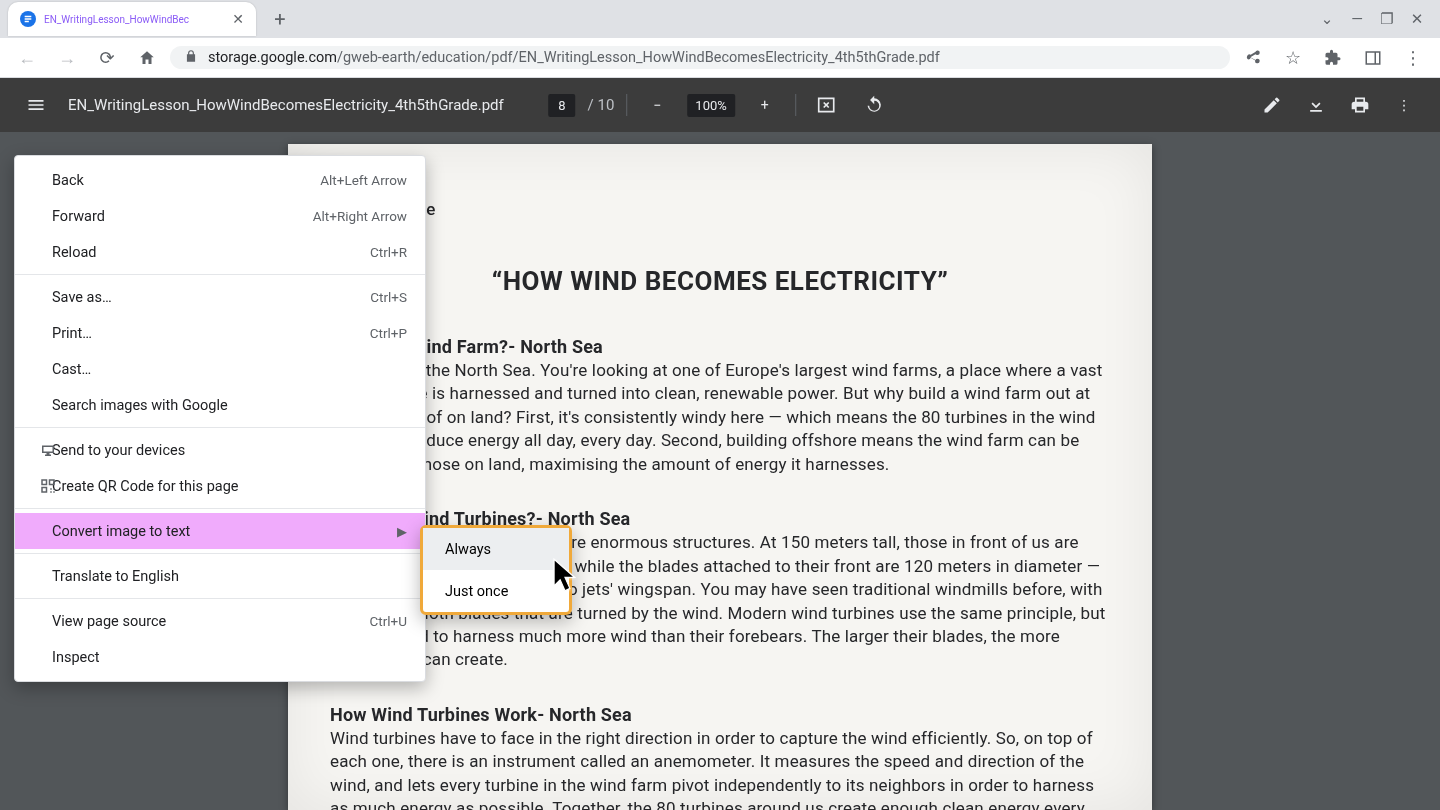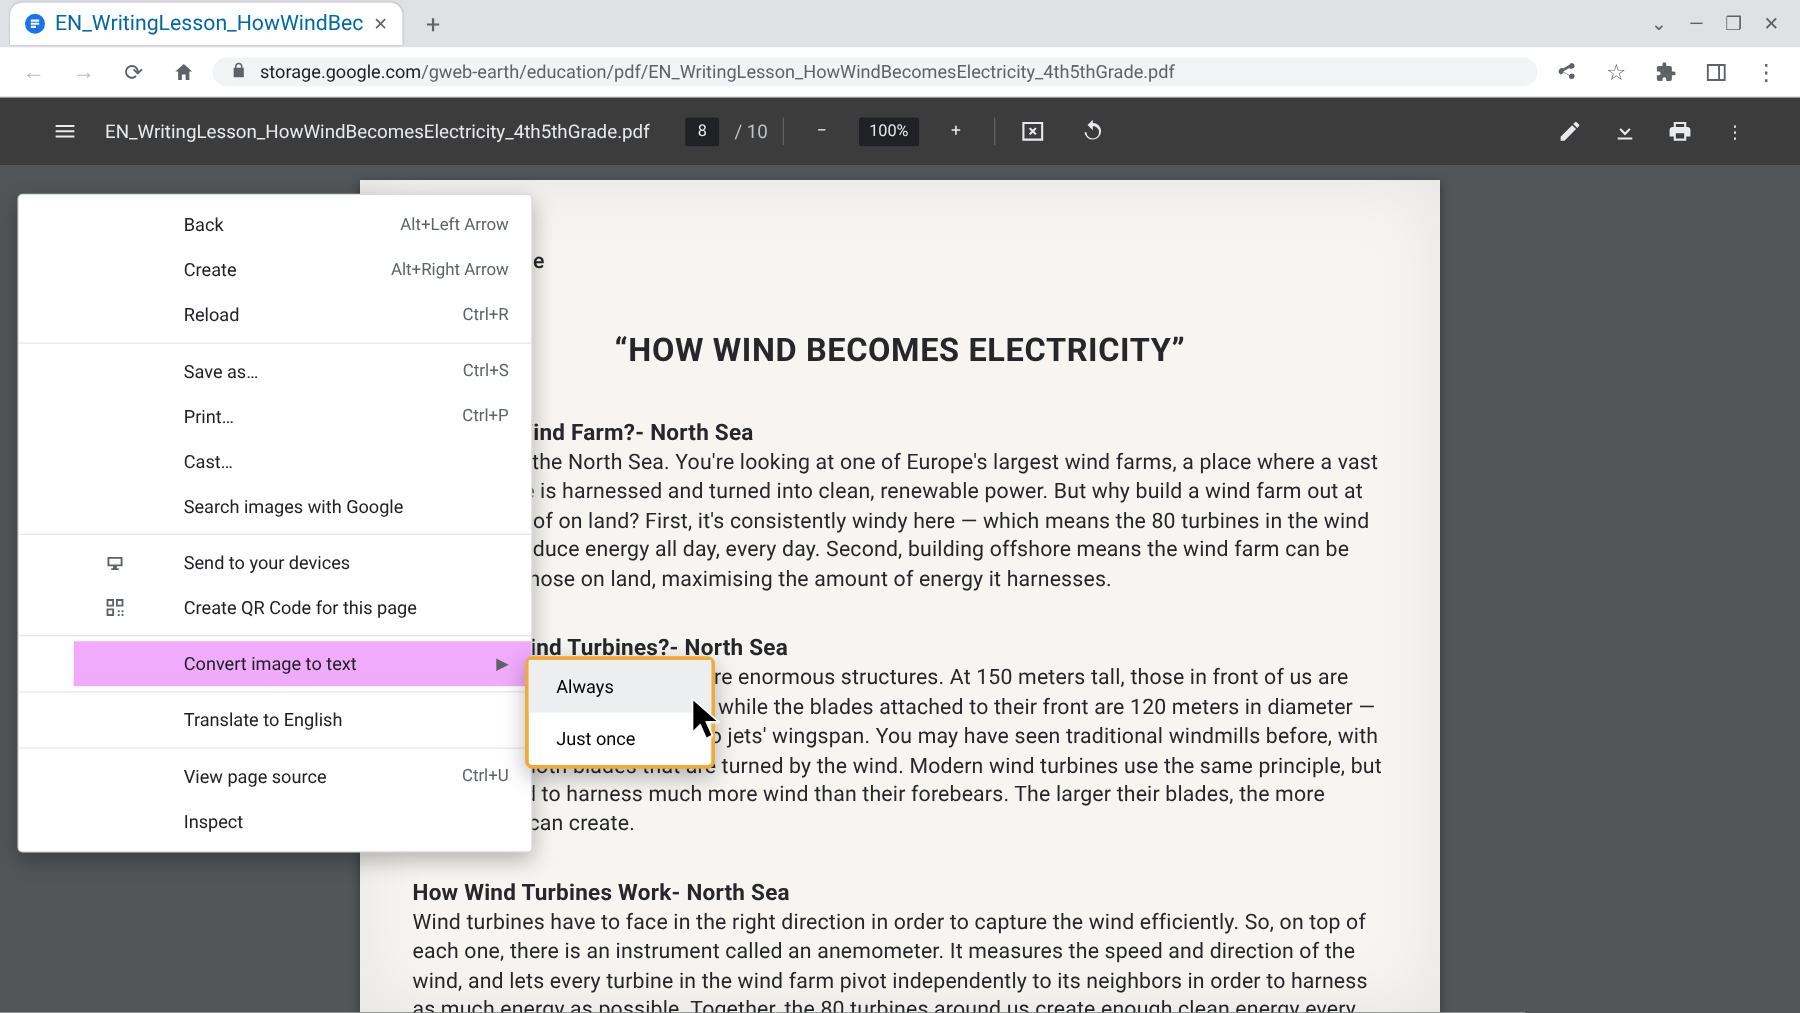--- a/index.html
+++ b/index.html
@@ -2,37 +2,37 @@
 <html><head>
 <meta charset="utf-8">
 <style>
   * { box-sizing: border-box; margin: 0; padding: 0; font-family: "Segoe UI", Roboto, Arial, sans-serif; }
   html, body { width: 1440px; height: 810px; overflow: hidden; background: #fff; }
 
   
   .window-controls { height: 38px; background: #dfe1e5; display: flex; align-items: center; padding: 0 8px; }
   .tab { height: 34px; background: #fff; border-radius: 10px 10px 0 0; display: flex; align-items: center; gap: 8px; padding: 0 12px; min-width: 248px; box-shadow: 0 0 2px rgba(0,0,0,.2); }
   .tab .favicon { width: 16px; height: 16px; border-radius: 50%; background: #1a73e8; display: flex; align-items: center; justify-content: center; color: #fff; }
-  .tab .title { font-size: 17px; color: #0369a1; white-space: nowrap; overflow: hidden; text-overflow: ellipsis; flex: 1; }
+  .tab .title { font-size: 10px; color: #8b5cf6; white-space: nowrap; overflow: hidden; text-overflow: ellipsis; flex: 1; }
   .tab .close { color: #5f6368; font-size: 14px; }
   .newtab { width: 28px; height: 28px; margin-left: 10px; display: flex; align-items: center; justify-content: center; color: #5f6368; font-size: 20px; border-radius: 50%; }
   .win-spacer { flex: 1; }
   .win-btn { width: 30px; text-align: center; color: #5f6368; font-size: 15px; }
 
   
   .toolbar { height: 40px; background: #fff; display: flex; align-items: center; gap: 6px; padding: 0 10px; border-bottom: 1px solid #dadce0; }
   .tbtn { width: 34px; height: 34px; display: flex; align-items: center; justify-content: center; color: #5f6368; border-radius: 50%; font-size: 18px; }
   .tbtn.disabled { color: #b9bcc0; }
   .omnibox { flex: 1; height: 23px; background: #f1f3f4; border-radius: 16px; display: flex; align-items: center; padding: 0 14px; gap: 10px; font-size: 14.5px; color: #202124; }
   .omnibox .lock { color: #5f6368; font-size: 14px; }
   .omnibox .host { color: #202124; }
   .omnibox .path { color: #5f6368; }
 
   
-  .pdfbar { height: 54px; background: #3c3c3c; color: #e8eaed; display: flex; align-items: center; padding: 0 34px; gap: 14px; font-size: 14px; }
+  .pdfbar { height: 54px; background: #3c3c3c; color: #e8eaed; display: flex; align-items: center; padding: 0 18px; gap: 14px; font-size: 14px; }
   .pdfbar .menu, .pdfbar .ibtn { width: 36px; height: 36px; display: flex; align-items: center; justify-content: center; border-radius: 50%; }
   .pdfbar .fname { flex: 0 0 auto; margin-right: auto; font-size: 15px; }
   .pdfbar .center { position: absolute; left: 50%; transform: translateX(-50%); display: flex; align-items: center; gap: 12px; }
   .pdfbar .pg-cur { background: #202124; padding: 4px 10px; border-radius: 2px; font-size: 13px; }
   .pdfbar .pg-total { color: #bdc1c6; font-size: 15px; }
   .pdfbar .sep { width: 1px; height: 22px; background: #5f6368; }
   .pdfbar .zoom { background: #202124; padding: 4px 8px; border-radius: 2px; font-size: 13px; }
   .pdfbar .right { margin-left: auto; display: flex; gap: 8px; }
   .pdfbar svg { fill: #e8eaed; }
 
@@ -41,21 +41,21 @@
   .page { margin-top: 12px; width: 864px; background: #f6f5f2; box-shadow: 0 2px 8px rgba(0,0,0,.4); padding: 54px 42px 40px 42px; font-family: Arial, Helvetica, sans-serif; color: #26272a; position: relative; }
   .page::after { content:""; position:absolute; inset:0; pointer-events:none; box-shadow: inset 0 0 60px rgba(0,0,0,.07); }
   .page .meta { font-size: 17px; line-height: 1.35; font-weight: 500; letter-spacing: .2px; }
   .page h1 { text-align: center; font-weight: 700; font-size: 26px; margin: 22px 0 40px; letter-spacing: .5px; }
   .page h2 { font-weight: 700; font-size: 18px; margin-bottom: 2px; letter-spacing: .2px; }
   .page p  { font-size: 17px; line-height: 1.38; margin-bottom: 32px; letter-spacing: .15px; }
   .page .sec:last-child p { margin-bottom: 0; }
 
   
   .ctx { position: absolute; top: 155px; left: 14px; width: 412px; background: #fff; border: 1px solid #dadce0; border-radius: 4px; box-shadow: 0 6px 18px rgba(0,0,0,.28); padding: 6px 0; font-size: 14.5px; color: #202124; z-index: 50; }
-  .ctx .row { display: flex; align-items: center; height: 36px; padding: 0 18px 0 88px; position: relative; margin-left: 44px; }
+  .ctx .row { display: flex; align-items: center; height: 36px; padding: 0 18px 0 37px; position: relative; }
   .ctx .row.hover { background: #f0abfc; }
   .ctx .row .lbl { flex: 1; }
   .ctx .row .shc { color: #5f6368; font-size: 13.5px; }
   .ctx .row .ico { position: absolute; left: 22px; width: 22px; height: 22px; display: flex; align-items: center; justify-content: center; color: #5f6368; }
   .ctx .row .chev { color: #5f6368; font-size: 13px; }
   .ctx hr { border: none; border-top: 1px solid #e4e6e9; margin: 4px 0; }
 
   
   .submenu { position: absolute; top: 525px; left: 420px; width: 152px; background: #fff; border: 3px solid #f0a93a; border-radius: 6px; box-shadow: 0 6px 18px rgba(0,0,0,.28); z-index: 60; font-size: 14.5px; }
   .submenu .row { height: 42px; display: flex; align-items: center; padding: 0 22px; }
@@ -193,21 +193,21 @@
     </div>
   </div>
 </div>
 
 <div class="ctx">
   <div class="row">
     <span class="lbl">Back</span>
     <span class="shc">Alt+Left Arrow</span>
   </div>
   <div class="row">
-    <span class="lbl">Create</span>
+    <span class="lbl">Forward</span>
     <span class="shc">Alt+Right Arrow</span>
   </div>
   <div class="row">
     <span class="lbl">Reload</span>
     <span class="shc">Ctrl+R</span>
   </div>
   <hr>
   <div class="row">
     <span class="lbl">Save as…</span>
     <span class="shc">Ctrl+S</span>

